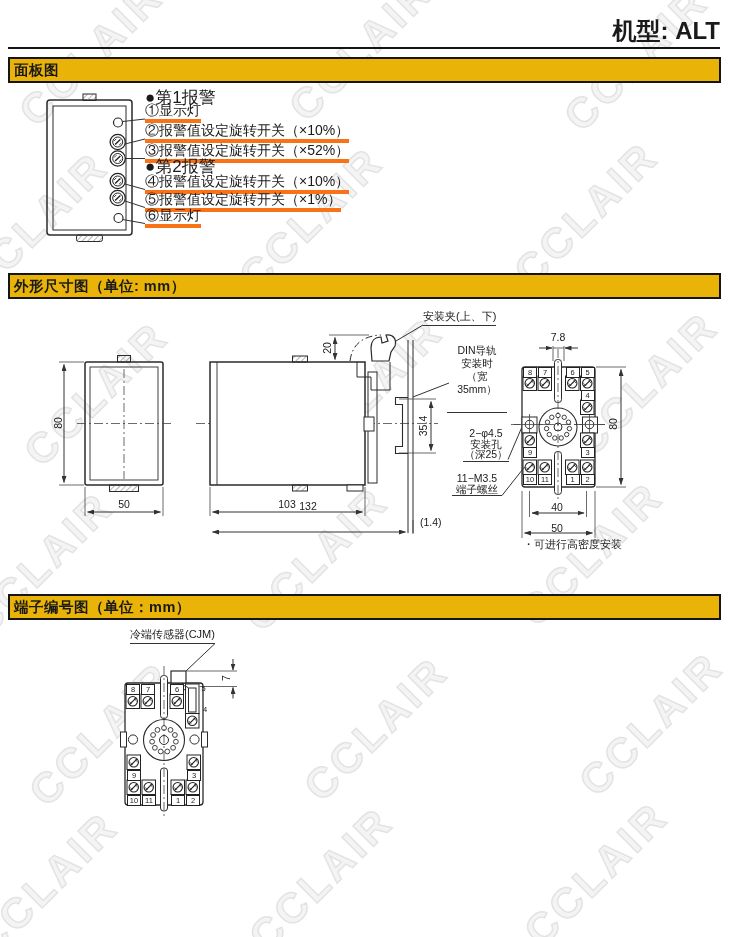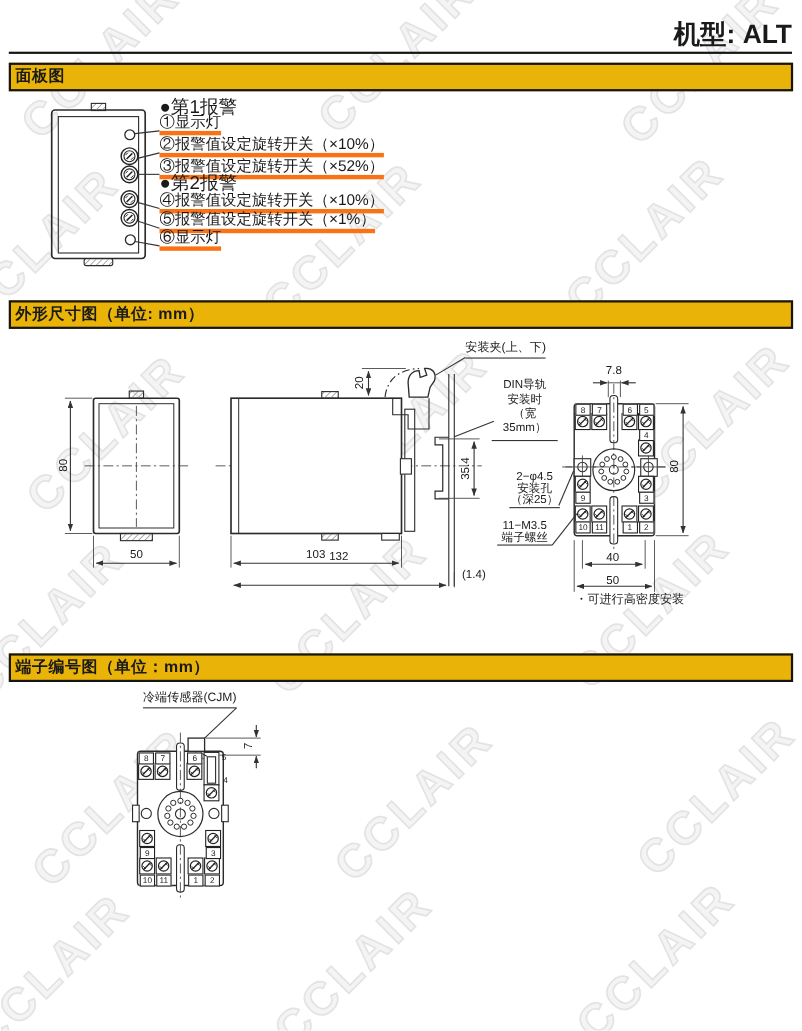--- a/index.html
+++ b/index.html
@@ -16,21 +16,21 @@
   .secbar span{display:inline-block;font-size:14.5px;font-weight:bold;line-height:22px;
           padding-left:4px;letter-spacing:0.5px;}
   .lbl{position:absolute;font-size:14px;line-height:13px;padding-bottom:2px;
        border-bottom:4px solid #f97316;white-space:nowrap;}
   .hdr{position:absolute;font-size:17px;line-height:13px;white-space:nowrap;text-align:center;}
   .annoL{position:absolute;font-size:11px;line-height:13px;padding-bottom:2px;
          border-bottom:1px solid #333;white-space:nowrap;}
   .annoC{position:absolute;font-size:10.5px;line-height:10.5px;text-align:center;
          border-bottom:1px solid #333;padding-bottom:1px;}
   .annoC3{position:absolute;font-size:10.5px;line-height:13px;text-align:center;
-         border-bottom:1px solid #333;padding-bottom:4px;}
+         border-bottom:1px solid #333;padding-bottom:16px;}
   .dim{position:absolute;font-size:10.5px;line-height:12px;width:40px;text-align:center;}
   .dimr{transform:rotate(-90deg);}
   .dimL{text-align:left;}
   .note{position:absolute;font-size:11px;}
   .tbox{position:absolute;width:14px;height:11px;box-sizing:border-box;border:1px solid #222;
         background:#fff;font-size:7.5px;line-height:9px;text-align:center;}
   .tfree{position:absolute;font-size:7.5px;line-height:9px;}
   svg{position:absolute;left:0;top:0;pointer-events:none;}
 </style>
 </head>

